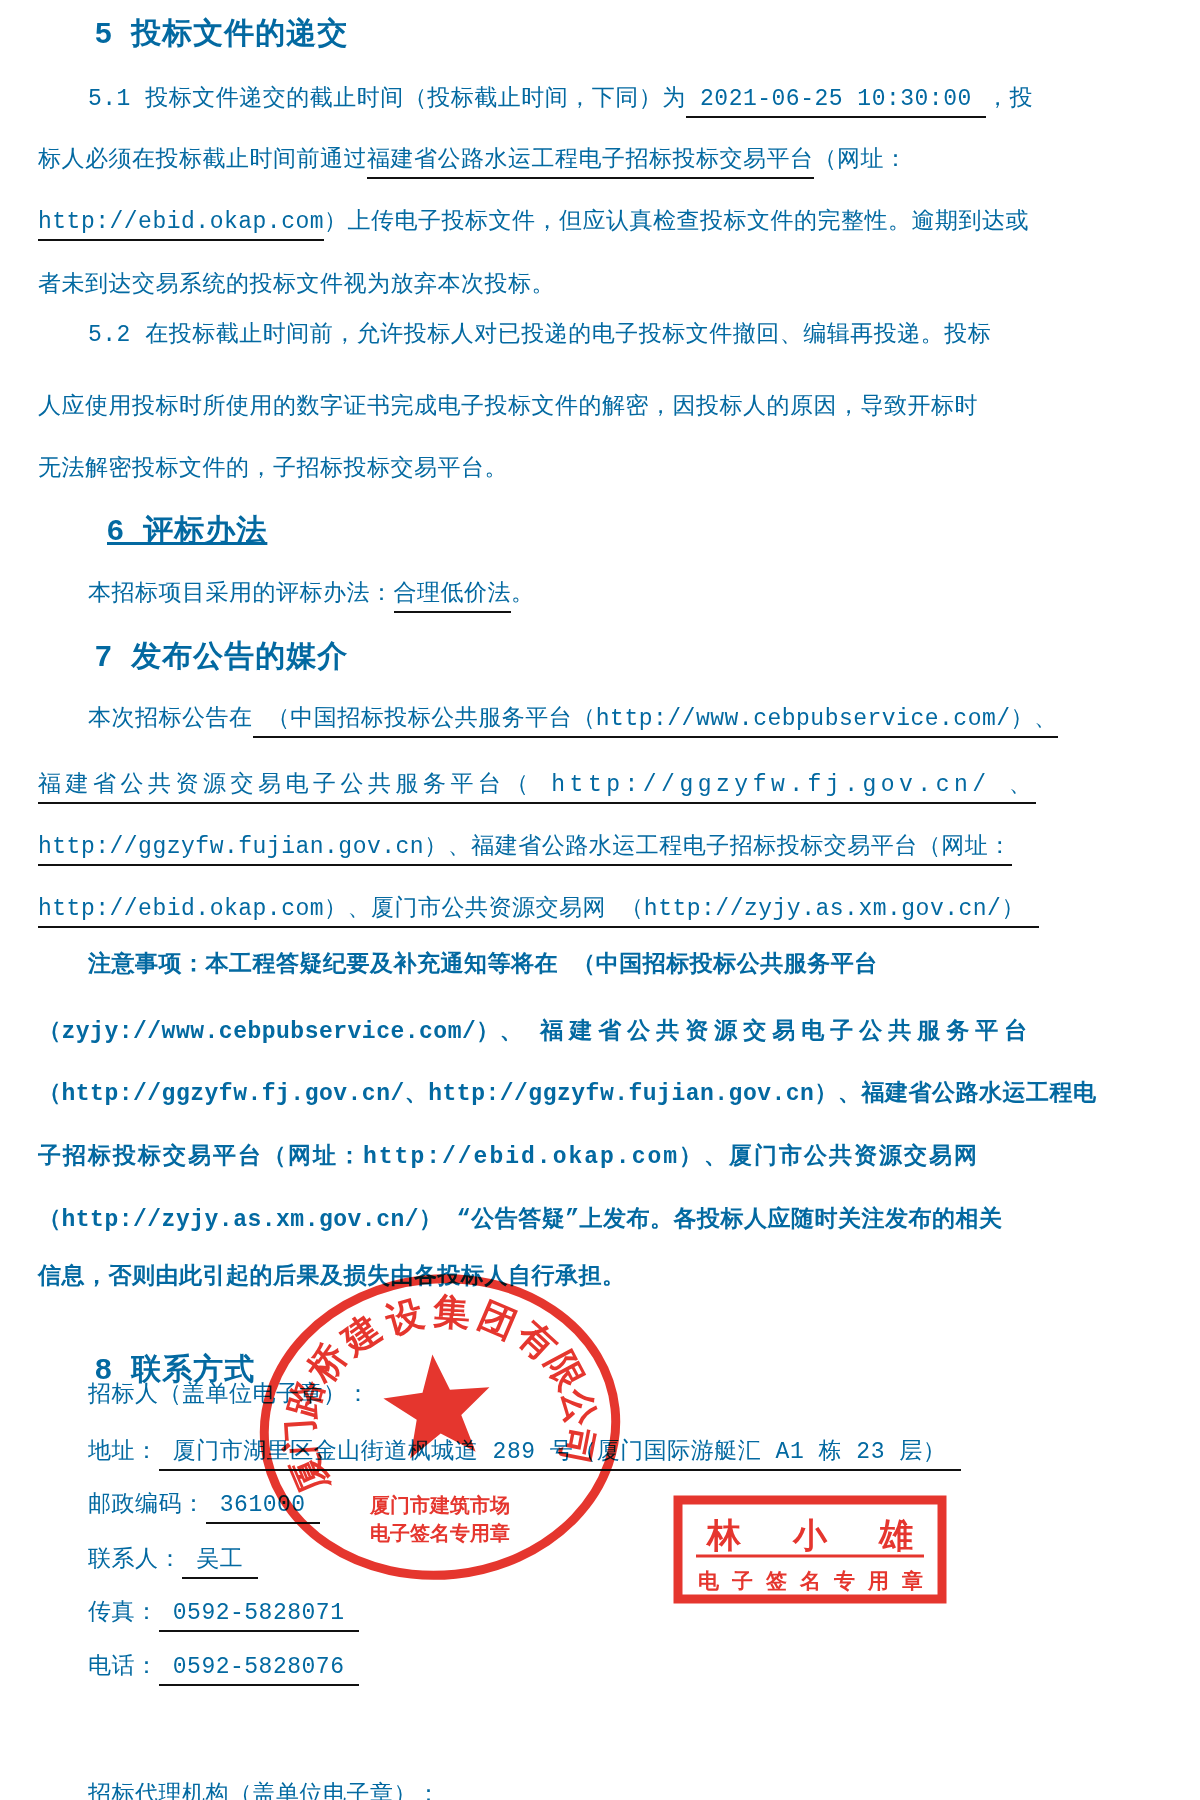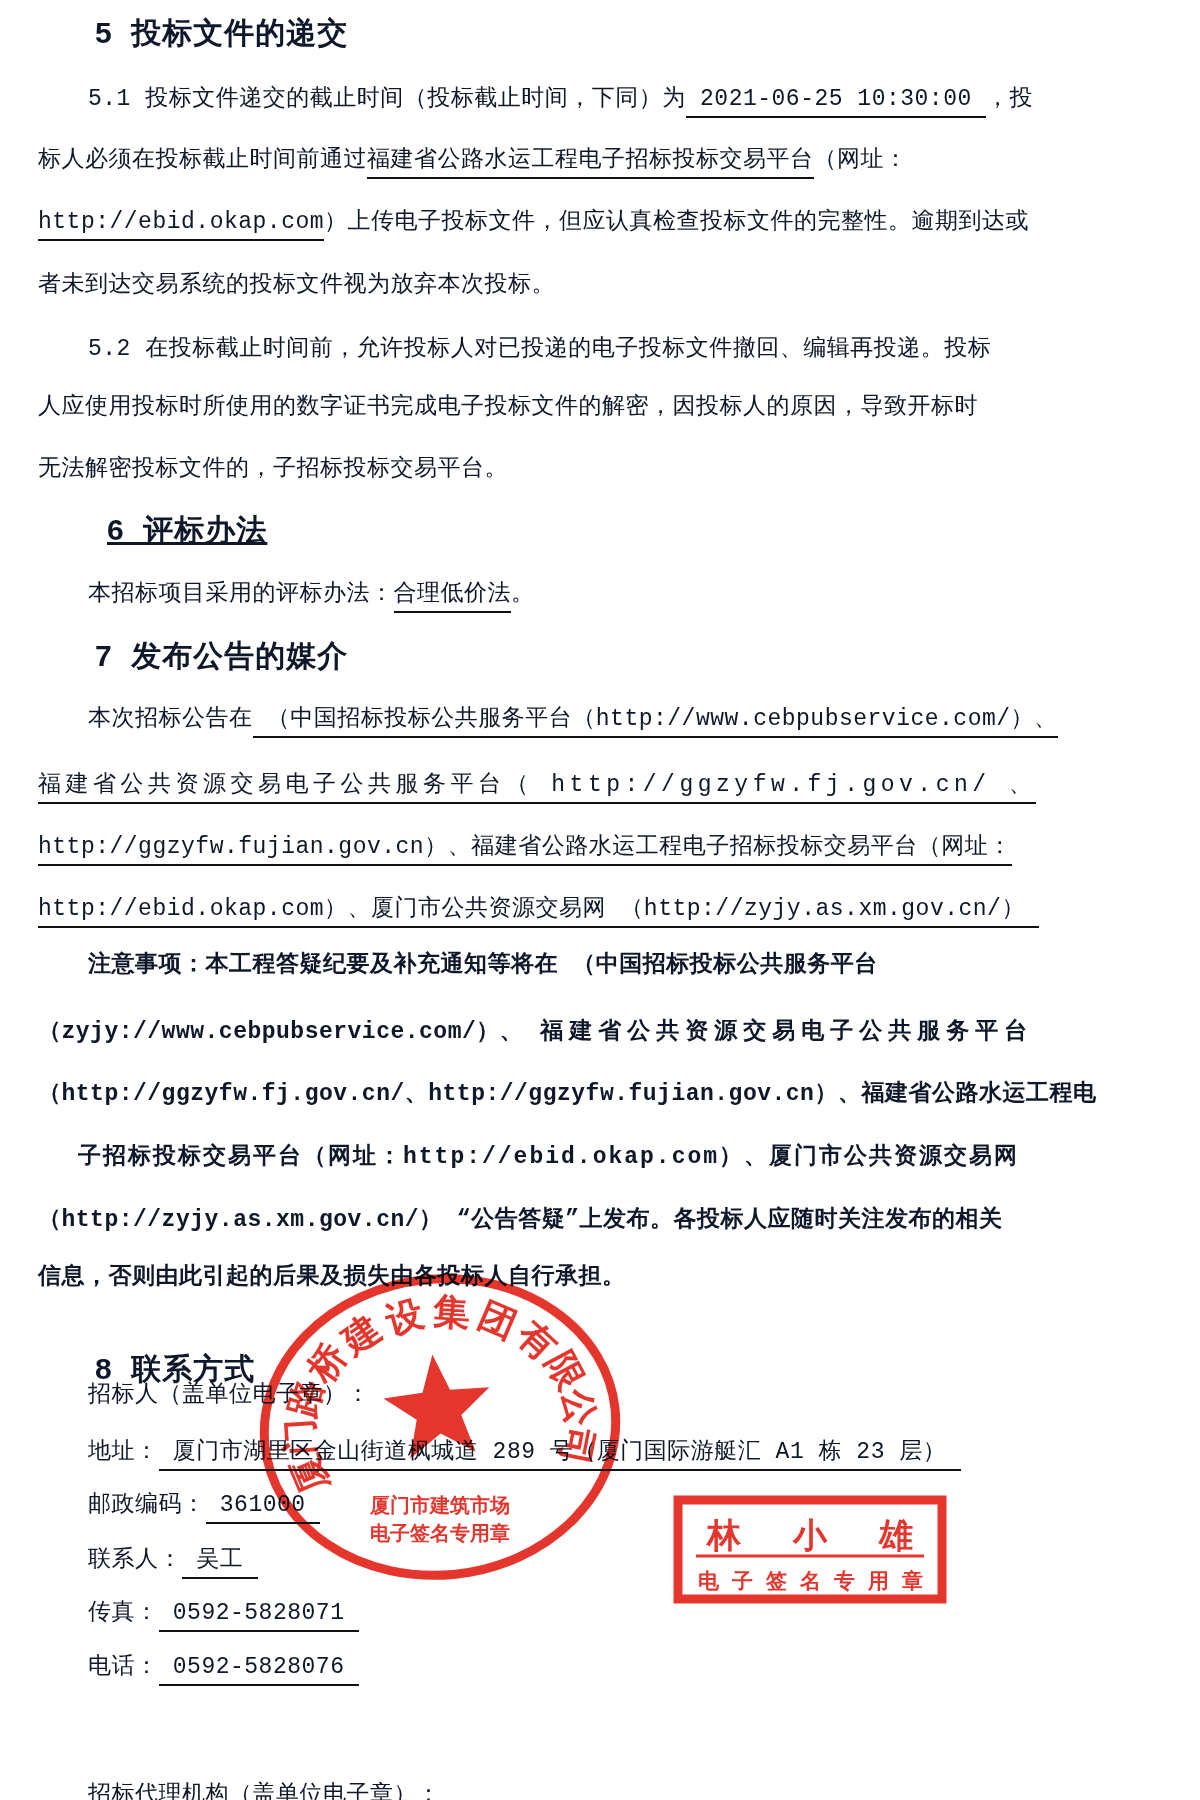--- a/index.html
+++ b/index.html
@@ -3,21 +3,21 @@
 <meta charset="utf-8">
 <style>
   html,body{margin:0;padding:0;background:#888;}
   #page{
     position:relative;
     width:1200px;height:1800px;
     margin:0 auto;
     background:#ffffff;
     overflow:hidden;
     font-family:"Liberation Mono","DejaVu Sans Mono",monospace;
-    color:#0f172a;
+    color:#0369a1;
   }
   .line{
     position:absolute;
     white-space:pre;
     font-size:23px;
     line-height:34px;
     letter-spacing:0.5px;
   }
   .line.hd{
     font-size:30px;
@@ -66,34 +66,34 @@
 </head>
 <body>
 
 <div id="page">
   <div id="doc">
       <div class="line hd" style="left: 95px; top: 16px;"><span>5  投标文件的递交</span></div>
       <div class="line" style="left: 88px; top: 82px;"><span>5.1 投标文件递交的截止时间（投标截止时间，下同）为</span><span class="u"> 2021-06-25 10:30:00 </span><span>，投</span></div>
       <div class="line" style="left: 38px; top: 143px;"><span>标人必须在投标截止时间前通过</span><span class="u">福建省公路水运工程电子招标投标交易平台</span><span>（网址：</span></div>
       <div class="line" style="left: 38px; top: 205px;"><span class="u">http://ebid.okap.com</span><span>）上传电子投标文件，但应认真检查投标文件的完整性。逾期到达或</span></div>
       <div class="line" style="left: 38px; top: 268px;"><span>者未到达交易系统的投标文件视为放弃本次投标。</span></div>
-      <div class="line" style="left: 88px; top: 332px;"><span>5.2 在投标截止时间前，允许投标人对已投递的电子投标文件撤回、编辑再投递。投标</span></div>
+      <div class="line" style="left: 88px; top: 318px;"><span>5.2 在投标截止时间前，允许投标人对已投递的电子投标文件撤回、编辑再投递。投标</span></div>
       <div class="line" style="left: 38px; top: 390px;"><span>人应使用投标时所使用的数字证书完成电子投标文件的解密，因投标人的原因，导致开标时</span></div>
       <div class="line" style="left: 38px; top: 452px;"><span>无法解密投标文件的，子招标投标交易平台。</span></div>
       <div class="line hd" style="left: 107px; top: 513px; text-decoration: underline;"><span>6  评标办法</span></div>
       <div class="line" style="left: 88px; top: 577px;"><span>本招标项目采用的评标办法：</span><span class="u">合理低价法</span><span>。</span></div>
       <div class="line hd" style="left: 95px; top: 639px;"><span>7  发布公告的媒介</span></div>
       <div class="line" style="left: 88px; top: 702px;"><span>本次招标公告在</span><span class="u"> （中国招标投标公共服务平台（http://www.cebpubservice.com/）、</span></div>
       <div class="line" style="left: 38px; top: 768px;"><span class="u" style="letter-spacing: 4.5px;">福建省公共资源交易电子公共服务平台（ http://ggzyfw.fj.gov.cn/ 、</span></div>
       <div class="line" style="left: 38px; top: 830px;"><span class="u">http://ggzyfw.fujian.gov.cn）、福建省公路水运工程电子招标投标交易平台（网址：</span></div>
       <div class="line" style="left: 38px; top: 892px;"><span class="u">http://ebid.okap.com）、厦门市公共资源交易网 （http://zyjy.as.xm.gov.cn/） </span></div>
       <div class="line b" style="left: 88px; top: 948px;"><span>注意事项：本工程答疑纪要及补充通知等将在 （中国招标投标公共服务平台</span></div>
       <div class="line b" style="left: 38px; top: 1015px;"><span>（zyjy://www.cebpubservice.com/）、</span><span style="letter-spacing: 6px; margin-left: 17px;">福建省公共资源交易电子公共服务平台</span></div>
       <div class="line b" style="left: 38px; top: 1077px;"><span>（http://ggzyfw.fj.gov.cn/、http://ggzyfw.fujian.gov.cn）、福建省公路水运工程电</span></div>
-      <div class="line b" style="left: 38px; top: 1140px; margin-left: 40px;"><span style="letter-spacing: 2px;">子招标投标交易平台（网址：http://ebid.okap.com）、厦门市公共资源交易网</span></div>
+      <div class="line b" style="left: 38px; top: 1140px;"><span style="letter-spacing: 2px;">子招标投标交易平台（网址：http://ebid.okap.com）、厦门市公共资源交易网</span></div>
       <div class="line b" style="left: 38px; top: 1203px;"><span>（http://zyjy.as.xm.gov.cn/） “公告答疑”上发布。各投标人应随时关注发布的相关</span></div>
       <div class="line b" style="left: 38px; top: 1260px;"><span>信息，否则由此引起的后果及损失由各投标人自行承担。</span></div>
       <div class="line hd" style="left: 95px; top: 1328px; margin-top: 24px;"><span>8  联系方式</span></div>
       <div class="line" style="left: 88px; top: 1378px;"><span>招标人（盖单位电子章）：</span></div>
       <div class="line" style="left: 88px; top: 1435px;"><span>地址：</span><span class="u"> 厦门市湖里区金山街道枫城道 289 号（厦门国际游艇汇 A1 栋 23 层） </span></div>
       <div class="line" style="left: 88px; top: 1488px;"><span>邮政编码：</span><span class="u"> 361000 </span></div>
       <div class="line" style="left: 88px; top: 1543px;"><span>联系人：</span><span class="u"> 吴工 </span></div>
       <div class="line" style="left: 88px; top: 1596px;"><span>传真：</span><span class="u"> 0592-5828071 </span></div>
       <div class="line" style="left: 88px; top: 1650px;"><span>电话：</span><span class="u"> 0592-5828076 </span></div>
       <div class="line" style="left: 88px; top: 1778px;"><span>招标代理机构（盖单位电子章）：</span></div>

